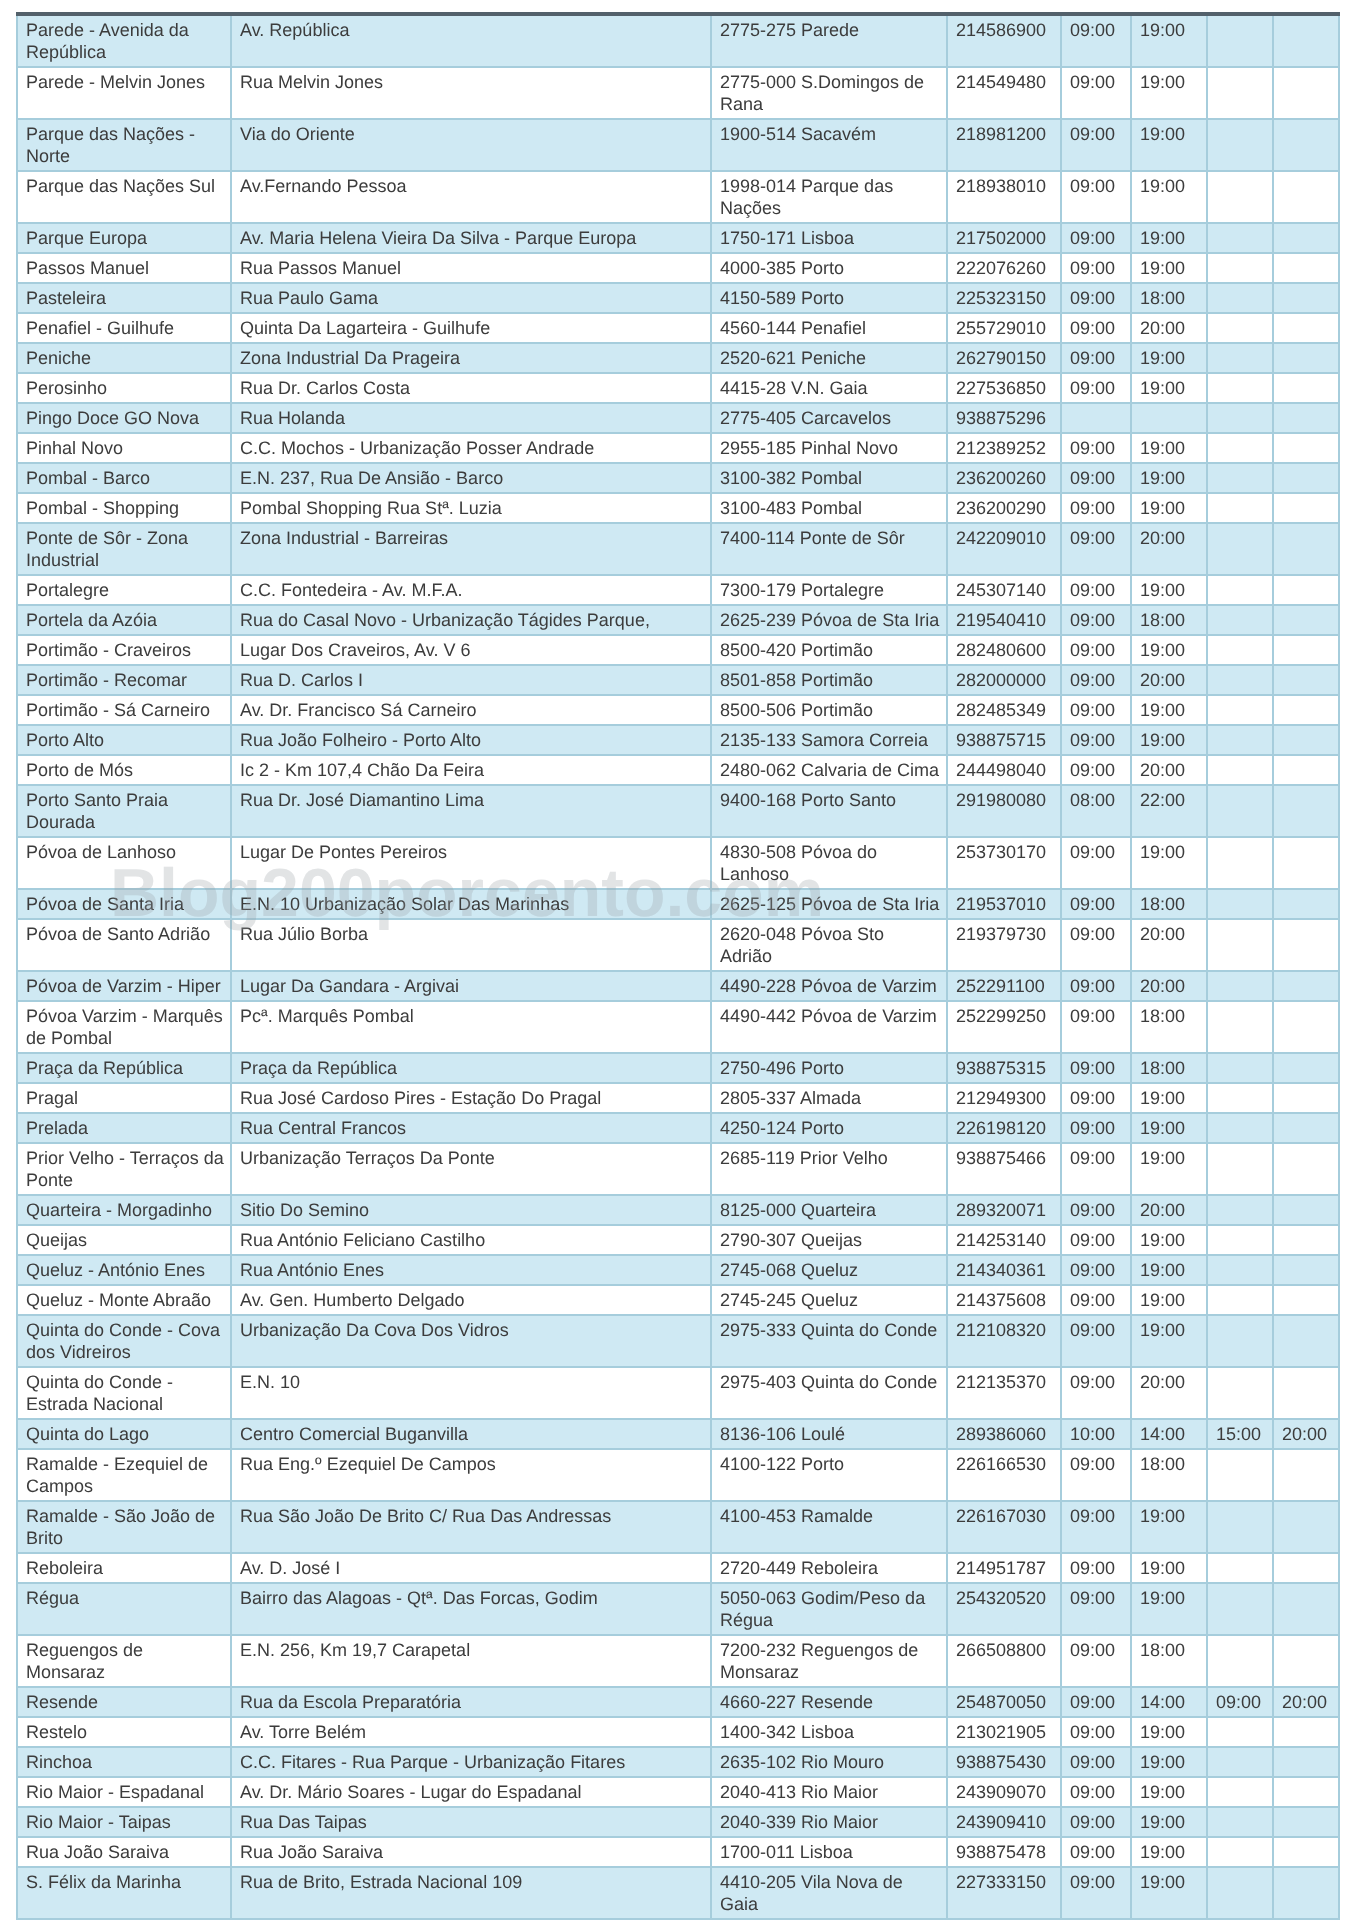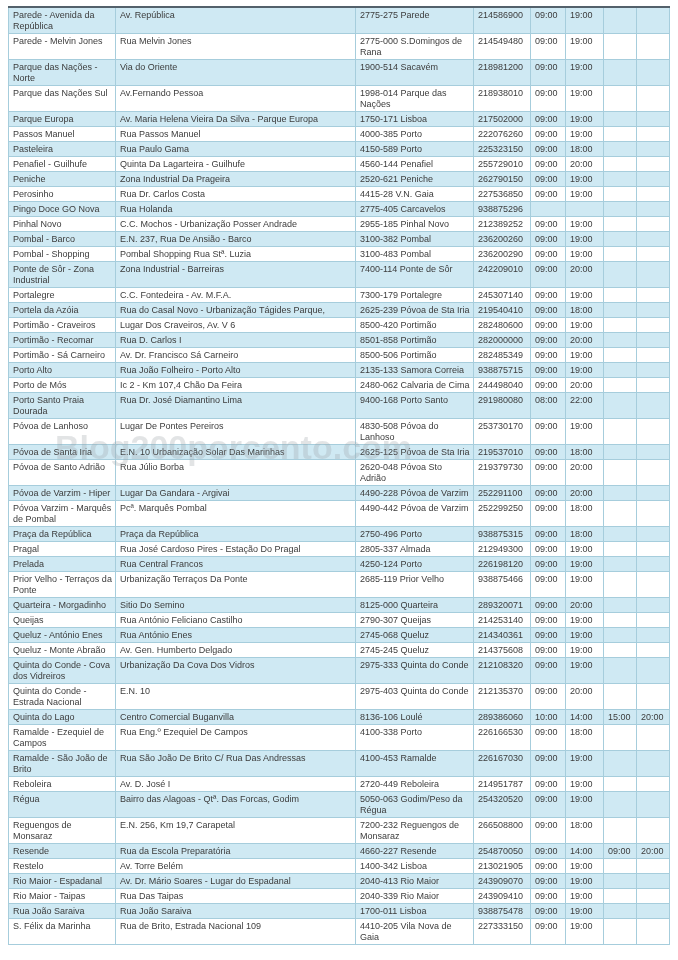--- a/index.html
+++ b/index.html
@@ -450,21 +450,21 @@
           <td>8136-106 Loulé</td>
           <td>289386060</td>
           <td>10:00</td>
           <td>14:00</td>
           <td>15:00</td>
           <td>20:00</td>
         </tr>
         <tr>
           <td>Ramalde - Ezequiel de Campos</td>
           <td>Rua Eng.º Ezequiel De Campos</td>
-          <td>4100-338 Porto</td>
+          <td>4100-122 Porto</td>
           <td>226166530</td>
           <td>09:00</td>
           <td>18:00</td>
           <td></td>
           <td></td>
         </tr>
         <tr>
           <td>Ramalde - São João de Brito</td>
           <td>Rua São João De Brito C/ Rua Das Andressas</td>
           <td>4100-453 Ramalde</td>
@@ -512,20 +512,30 @@
           <td>09:00</td>
           <td>14:00</td>
           <td>09:00</td>
           <td>20:00</td>
         </tr>
         <tr>
           <td>Restelo</td>
           <td>Av. Torre Belém</td>
           <td>1400-342 Lisboa</td>
           <td>213021905</td>
+          <td>09:00</td>
+          <td>19:00</td>
+          <td></td>
+          <td></td>
+        </tr>
+        <tr>
+          <td>Rinchoa</td>
+          <td>C.C. Fitares - Rua Parque - Urbanização Fitares</td>
+          <td>2635-102 Rio Mouro</td>
+          <td>938875430</td>
           <td>09:00</td>
           <td>19:00</td>
           <td></td>
           <td></td>
         </tr>
         <tr>
           <td>Rio Maior - Espadanal</td>
           <td>Av. Dr. Mário Soares - Lugar do Espadanal</td>
           <td>2040-413 Rio Maior</td>
           <td>243909070</td>

